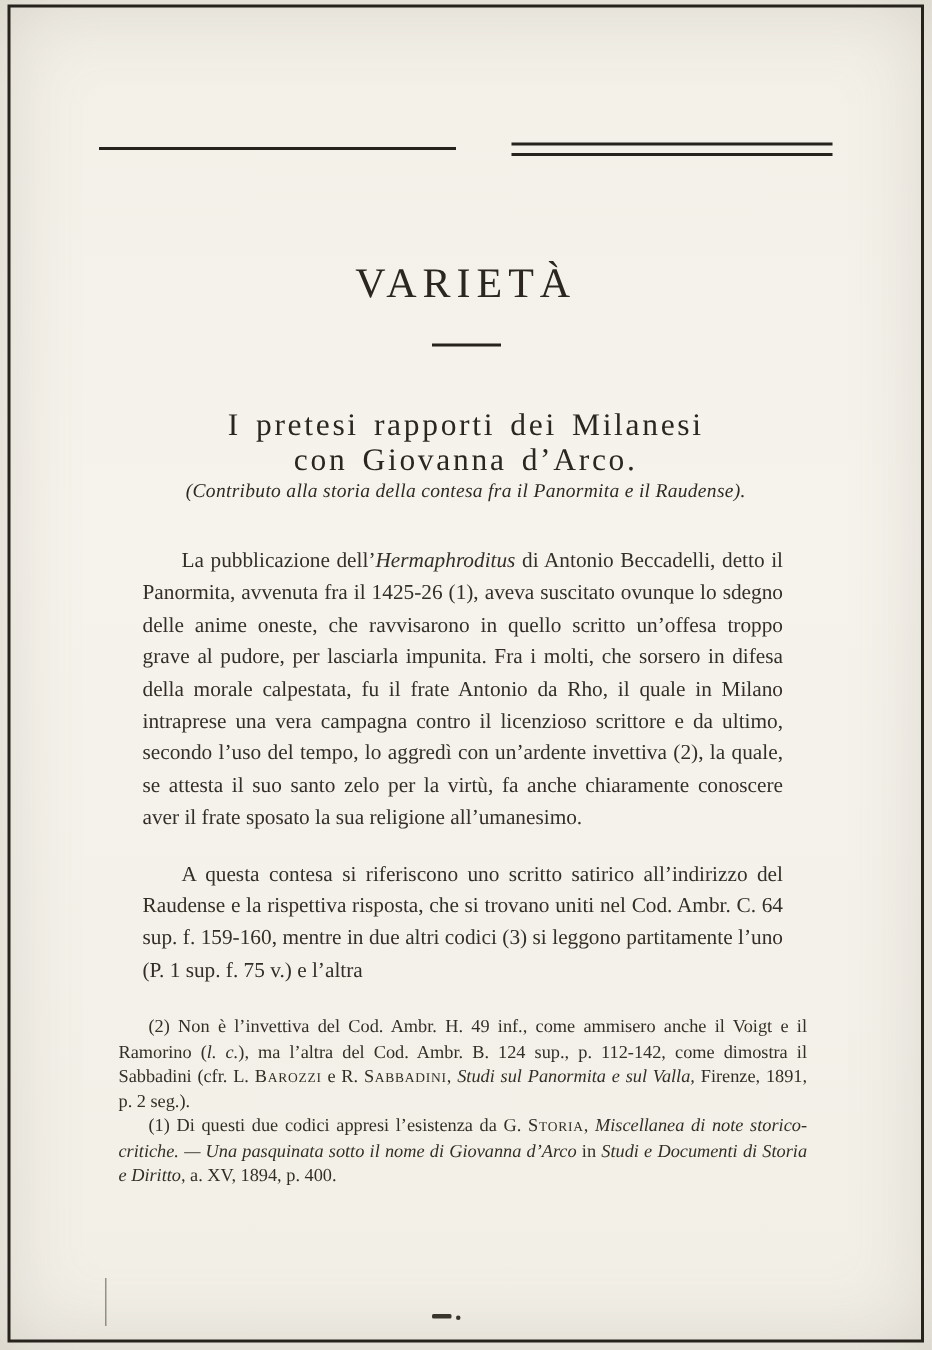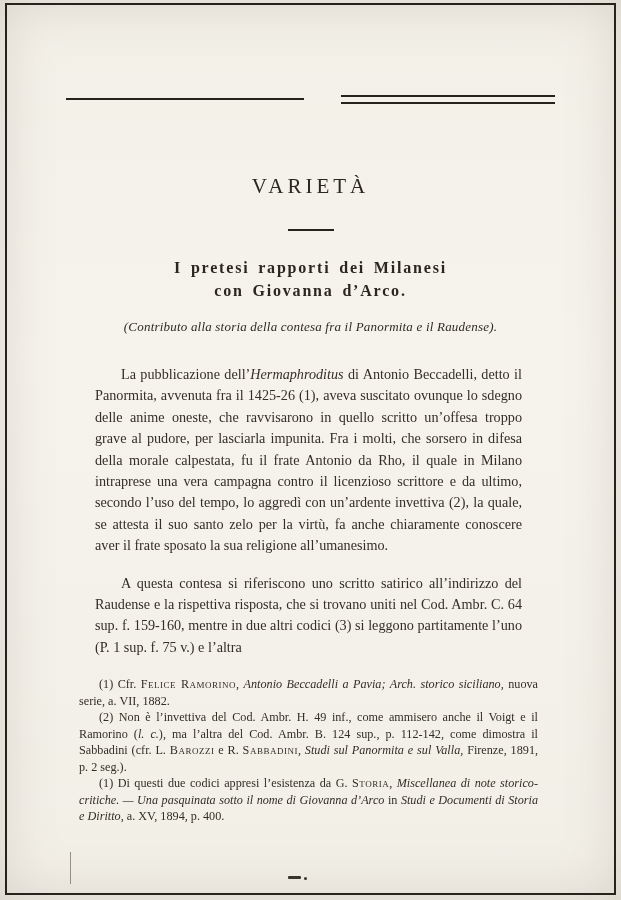--- a/index.html
+++ b/index.html
@@ -34,38 +34,38 @@
     position: absolute;
     left: 341px; top: 95px;
     width: 214px; height: 5px;
     border-top: 2px solid #26221c;
     border-bottom: 2px solid #26221c;
   }
   .title {
     position: absolute;
     top: 174px; left: 0; right: 0;
     text-align: center;
-    font-size: 21px;
+    font-size: 28px;
     letter-spacing: 4px;
     font-weight: 400;
     color: #2b2720;
   }
   .title-divider {
     position: absolute;
     top: 229px; left: 50%;
     transform: translateX(-50%);
     width: 46px; height: 2px;
     background: #26221c;
   }
   .heading {
     position: absolute;
-    top: 256px; left: 0; right: 0;
+    top: 272px; left: 0; right: 0;
     text-align: center;
-    font-weight: bold;
-    font-size: 16px;
+    font-weight: normal;
+    font-size: 21px;
     line-height: 23px;
     letter-spacing: 1.8px;
     word-spacing: 3px;
     color: #2b2720;
   }
   .subtitle {
     position: absolute;
     top: 319px; left: 0; right: 0;
     text-align: center;
     font-style: italic;
@@ -140,21 +140,20 @@
 
   <div class="subtitle">(Contributo alla storia della contesa fra il Panormita e il Raudense).</div>
 
   <div class="content">
     <div class="body-text">
       <p><span>La pubblicazione dell’</span><span class="i">Hermaphroditus</span><span> di Antonio Beccadelli, detto il Panormita, avvenuta fra il 1425-26 (1), aveva suscitato ovunque lo sdegno delle anime oneste, che ravvisarono in quello scritto un’offesa troppo grave al pudore, per lasciarla impunita. Fra i molti, che sorsero in difesa della morale calpestata, fu il frate Antonio da Rho, il quale in Milano intraprese una vera campagna contro il licenzioso scrittore e da ultimo, secondo l’uso del tempo, lo aggredì con un’ardente invettiva (2), la quale, se attesta il suo santo zelo per la virtù, fa anche chiaramente conoscere aver il frate sposato la sua religione all’umanesimo.</span></p>
       <p><span>A questa contesa si riferiscono uno scritto satirico all’indirizzo del Raudense e la rispettiva risposta, che si trovano uniti nel Cod. Ambr. C. 64 sup. f. 159-160, mentre in due altri codici (3) si leggono partitamente l’uno (P. 1 sup. f. 75 v.) e l’altra</span></p>
     </div>
 
     <div class="footnotes">
-      <p class="fn"><span>(1) Cfr. </span><span class="sc">Felice Ramorino</span><span>, </span><span class="i">Antonio Beccadelli a Pavia; Arch. storico siciliano,</span><span> nuova serie, a. VII, 1882.</span></p>
       <p class="fn"><span>(2) Non è l’invettiva del Cod. Ambr. H. 49 inf., come ammisero anche il Voigt e il Ramorino (</span><span class="i">l. c.</span><span>), ma l’altra del Cod. Ambr. B. 124 sup., p. 112-142, come dimostra il Sabbadini (cfr. L. </span><span class="sc">Barozzi</span><span> e R. </span><span class="sc">Sabbadini</span><span>, </span><span class="i">Studi sul Panormita e sul Valla,</span><span> Firenze, 1891, p. 2 seg.).</span></p>
       <p class="fn"><span>(1) Di questi due codici appresi l’esistenza da G. </span><span class="sc">Storia</span><span>, </span><span class="i">Miscellanea di note storico-critiche. — Una pasquinata sotto il nome di Giovanna d’Arco</span><span> in </span><span class="i">Studi e Documenti di Storia e Diritto</span><span>, a. XV, 1894, p. 400.</span></p>
     </div>
   </div>
 
   <div class="artifact-tick"></div>
   <div class="artifact-dash"></div>
   <div class="artifact-dot"></div>
 
 </div>

